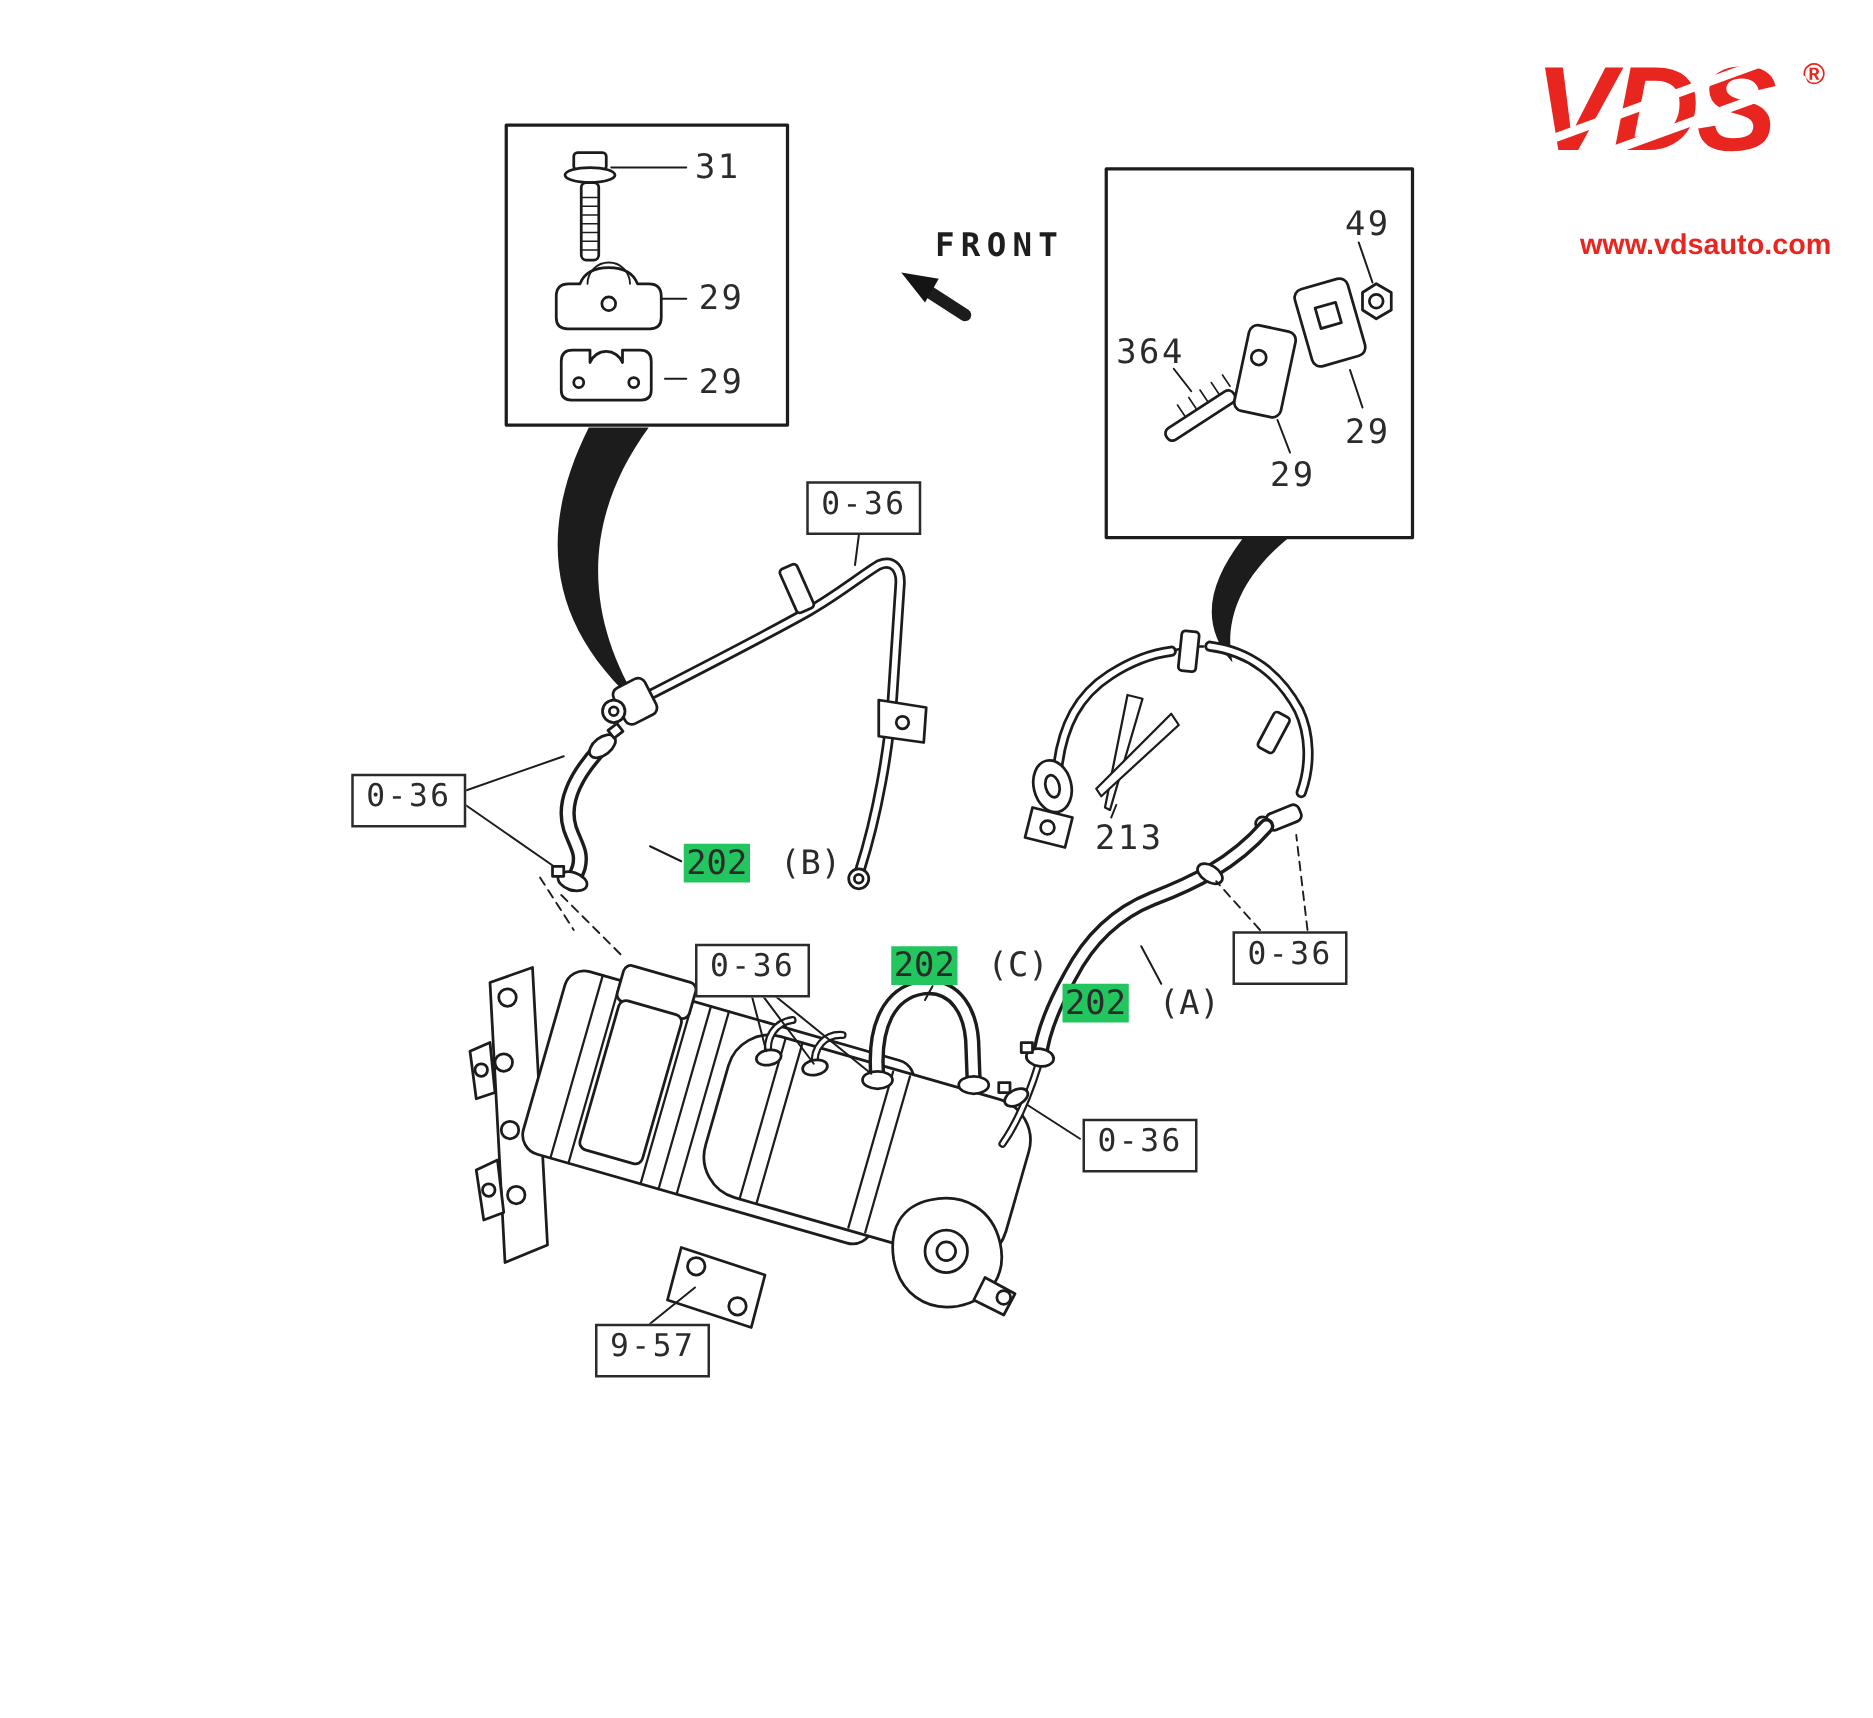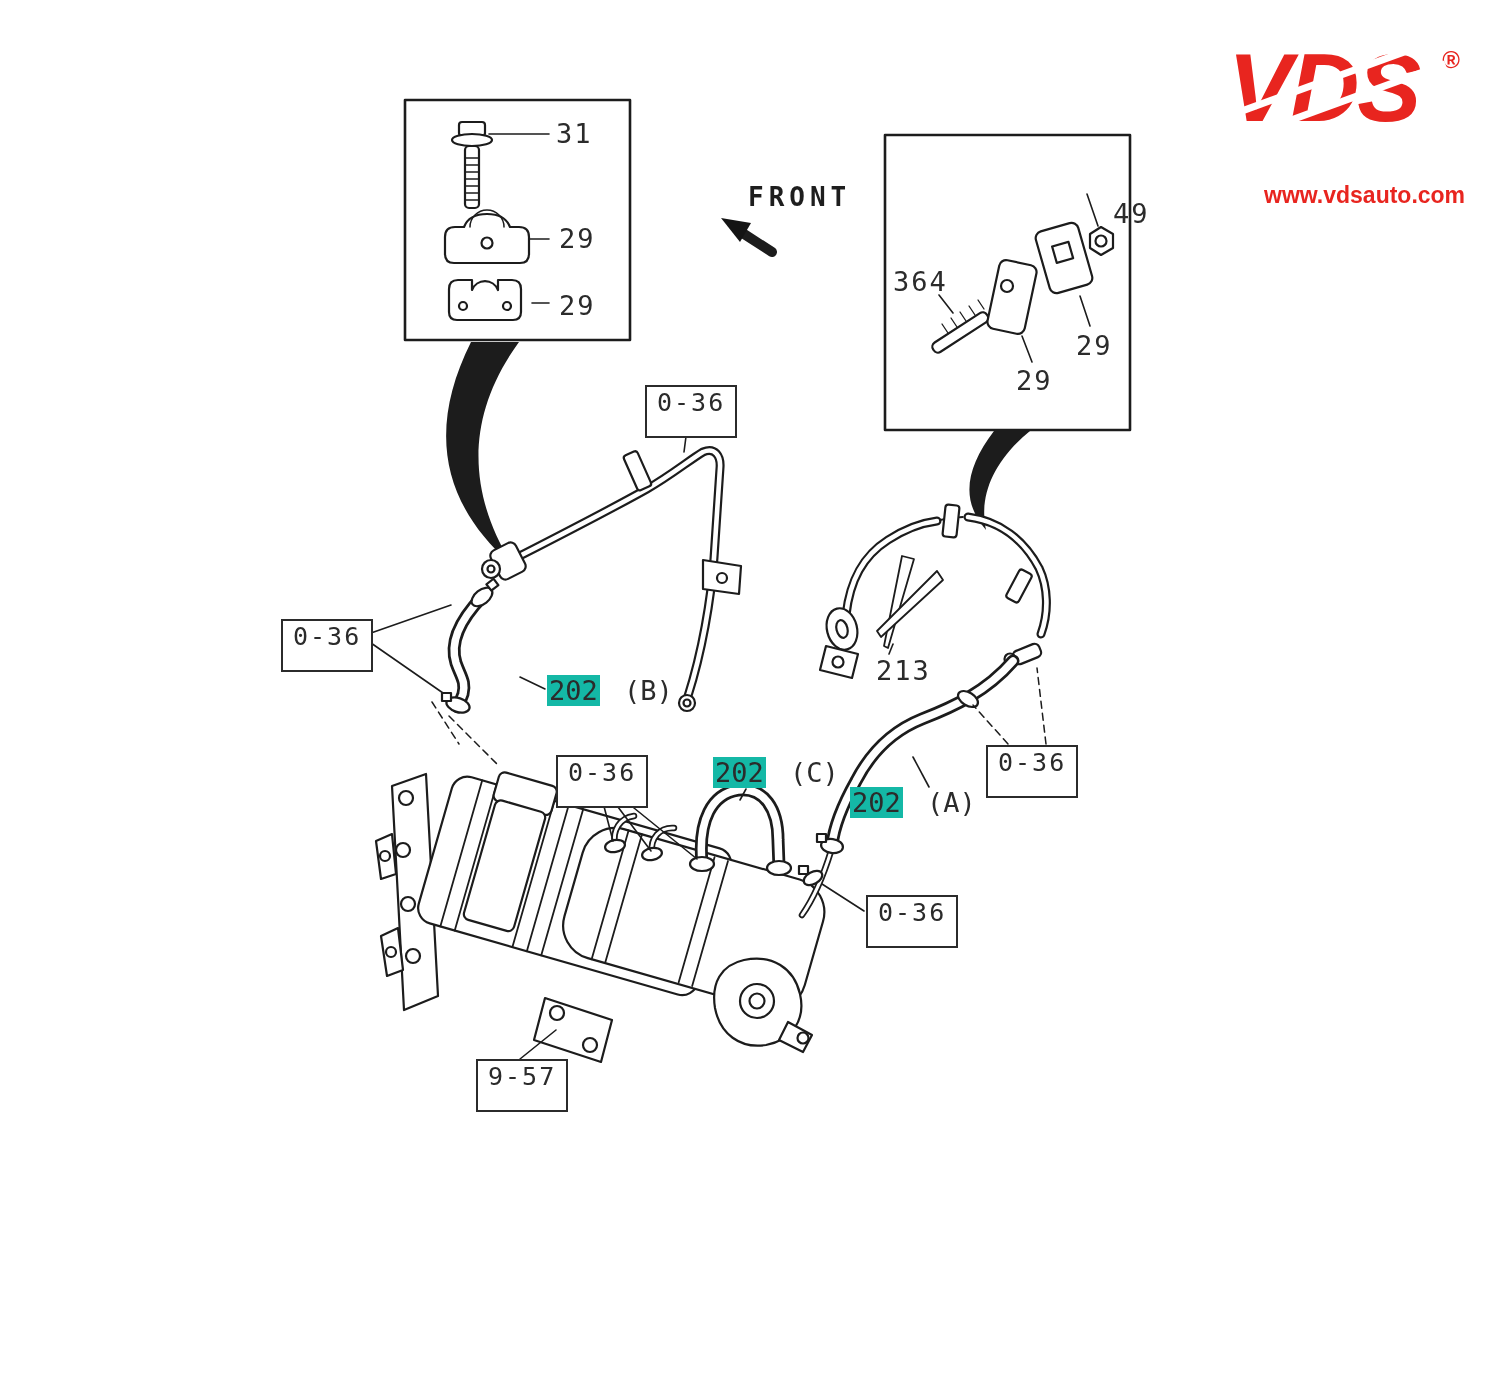--- a/index.html
+++ b/index.html
@@ -18,25 +18,25 @@
   .pi2{ stroke:#ffffff; stroke-width:3;   fill:none; }
   .ho { stroke:#1c1c1c; stroke-width:13;  fill:none; }
   .hi { stroke:#ffffff; stroke-width:7.5; fill:none; }
 
   .lbl {
     position:absolute; font-size:27px; letter-spacing:2px; color:#2b2b2b;
     white-space:nowrap; line-height:1.1;text-align:right;
   }
   .refbox {
     position:absolute; font-size:25px; letter-spacing:2px; color:#2b2b2b;
-    border:2px solid #2b2b2b; background:#fff; padding:2px 10px 18px;
+    border:2px solid #2b2b2b; background:#fff; padding:2px 10px 8px;
     line-height:1.15; white-space:nowrap; cursor:pointer;
   }
   .part { position:absolute; font-size:27px; color:#2b2b2b; white-space:nowrap; cursor:pointer; }
-  .part .hl { background:#14b8a6; padding:0 2px; }
+  .part .hl { background:#22c55e; padding:0 2px; }
   .part .sfx { margin-left:8px; }
   .front {
     position:absolute; left:748px; top:182px; font-size:26px;
     letter-spacing:5px; color:#1e1e1e;font-weight:bold;
   }
 
   .logo {
     position:absolute; left:1228px; top:40px; width:226px; height:100px;
     color:#e8251f; font-family:"Liberation Sans", sans-serif;
     font-weight:bold; font-style:italic;
@@ -242,21 +242,21 @@
       <path d="M520 1059L556 1030" stroke-width="1.6"></path>
     </g>
   </svg>
 
   <div class="front">FRONT</div>
 
   <div class="lbl" style="left:556px; top:119px;">31</div>
   <div class="lbl" style="left:559px; top:224px;">29</div>
   <div class="lbl" style="left:559px; top:291px;">29</div>
 
-  <div class="lbl" style="left:1113px; top:165px;margin-top:34px;">49</div>
+  <div class="lbl" style="left:1076px; top:165px;">49</div>
   <div class="lbl" style="left:893px; top:267px;">364</div>
   <div class="lbl" style="left:1016px; top:366px;">29</div>
   <div class="lbl" style="left:1076px; top:331px;">29</div>
 
   <div class="lbl" style="left:876px; top:656px;">213</div>
 
   <div class="refbox" style="left:645px; top:385px;">0-36</div>
   <div class="refbox" style="left:281px; top:619px;">0-36</div>
   <div class="refbox" style="left:556px; top:755px;">0-36</div>
   <div class="refbox" style="left:986px; top:745px;">0-36</div>

